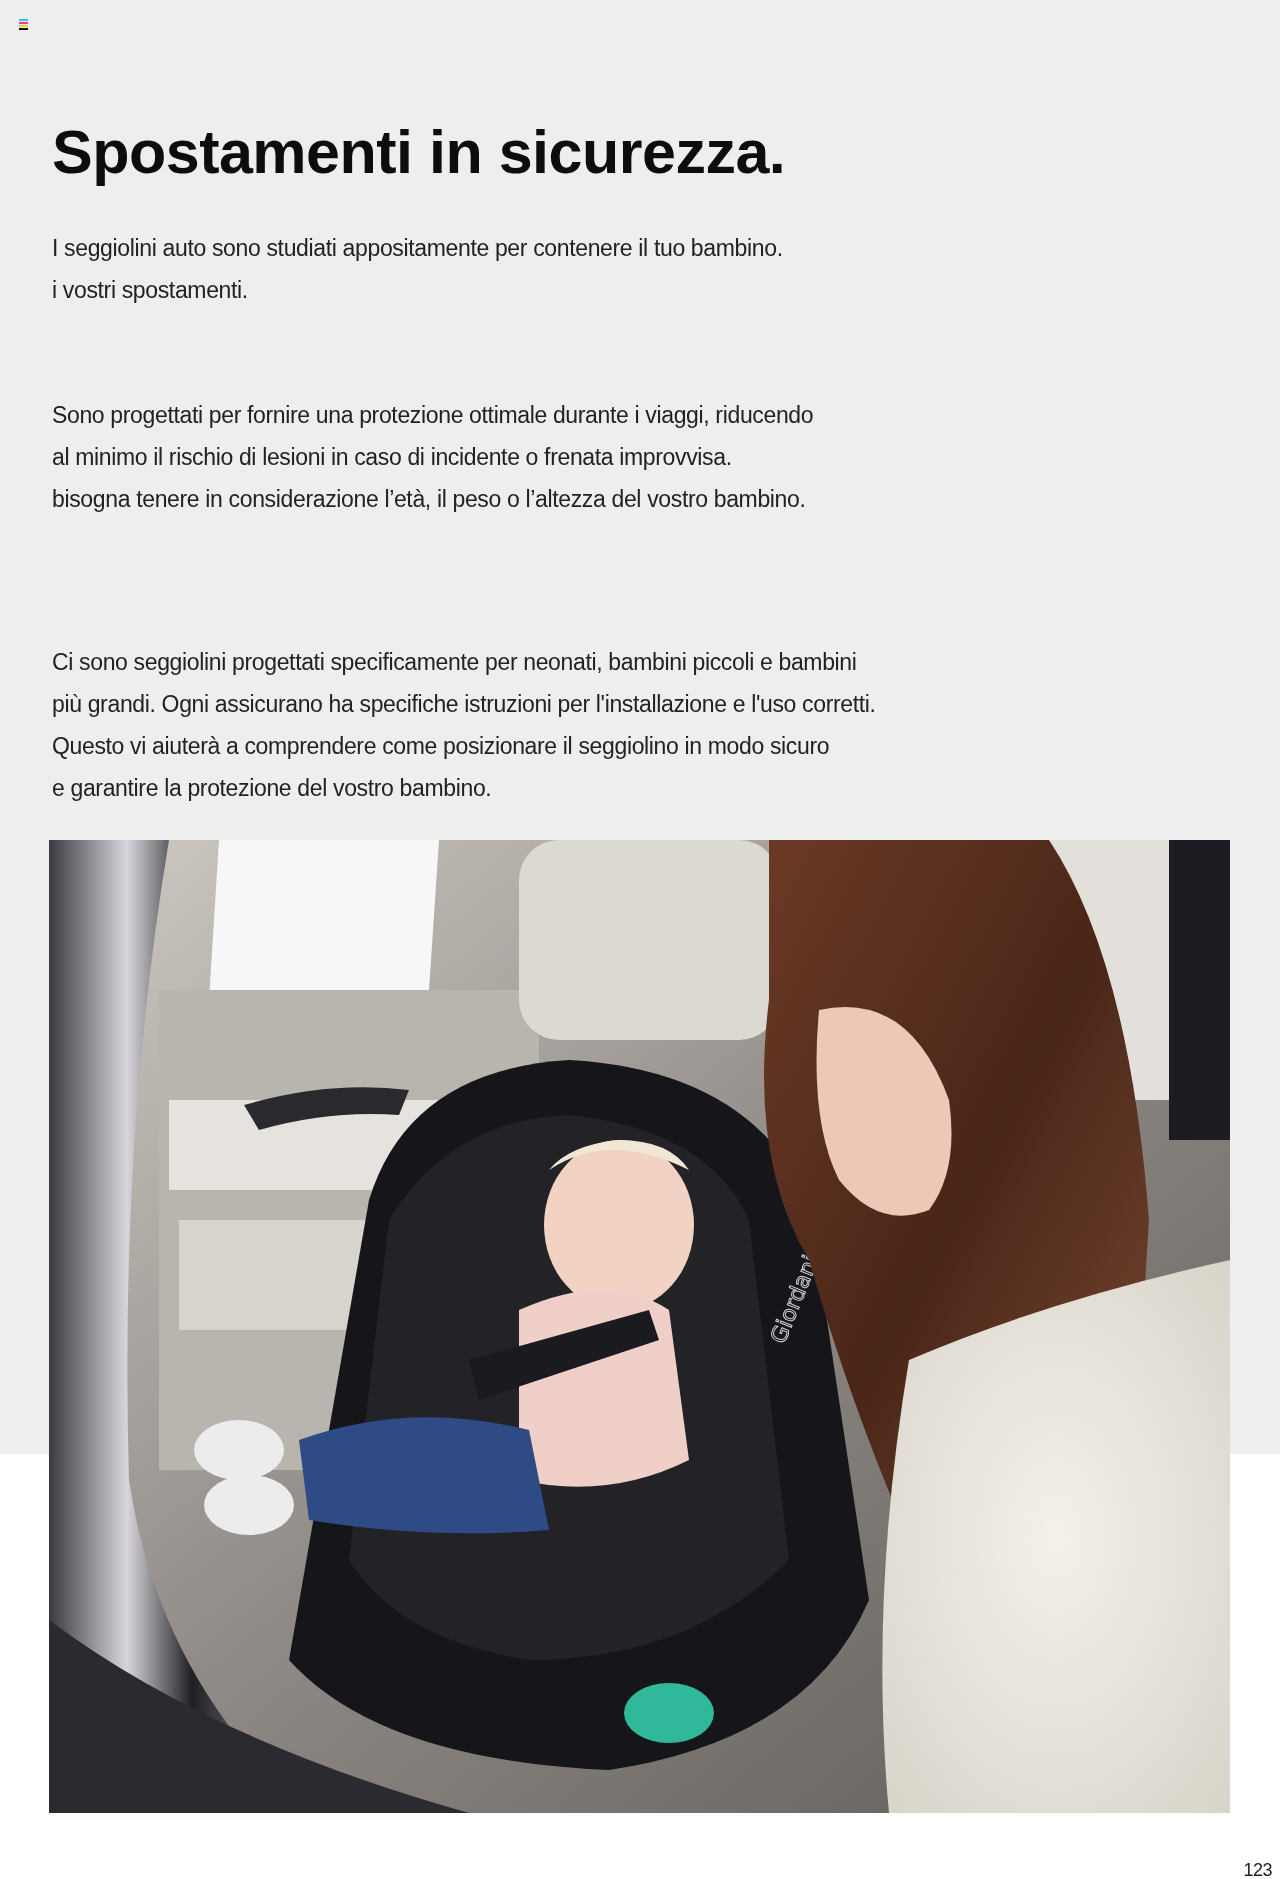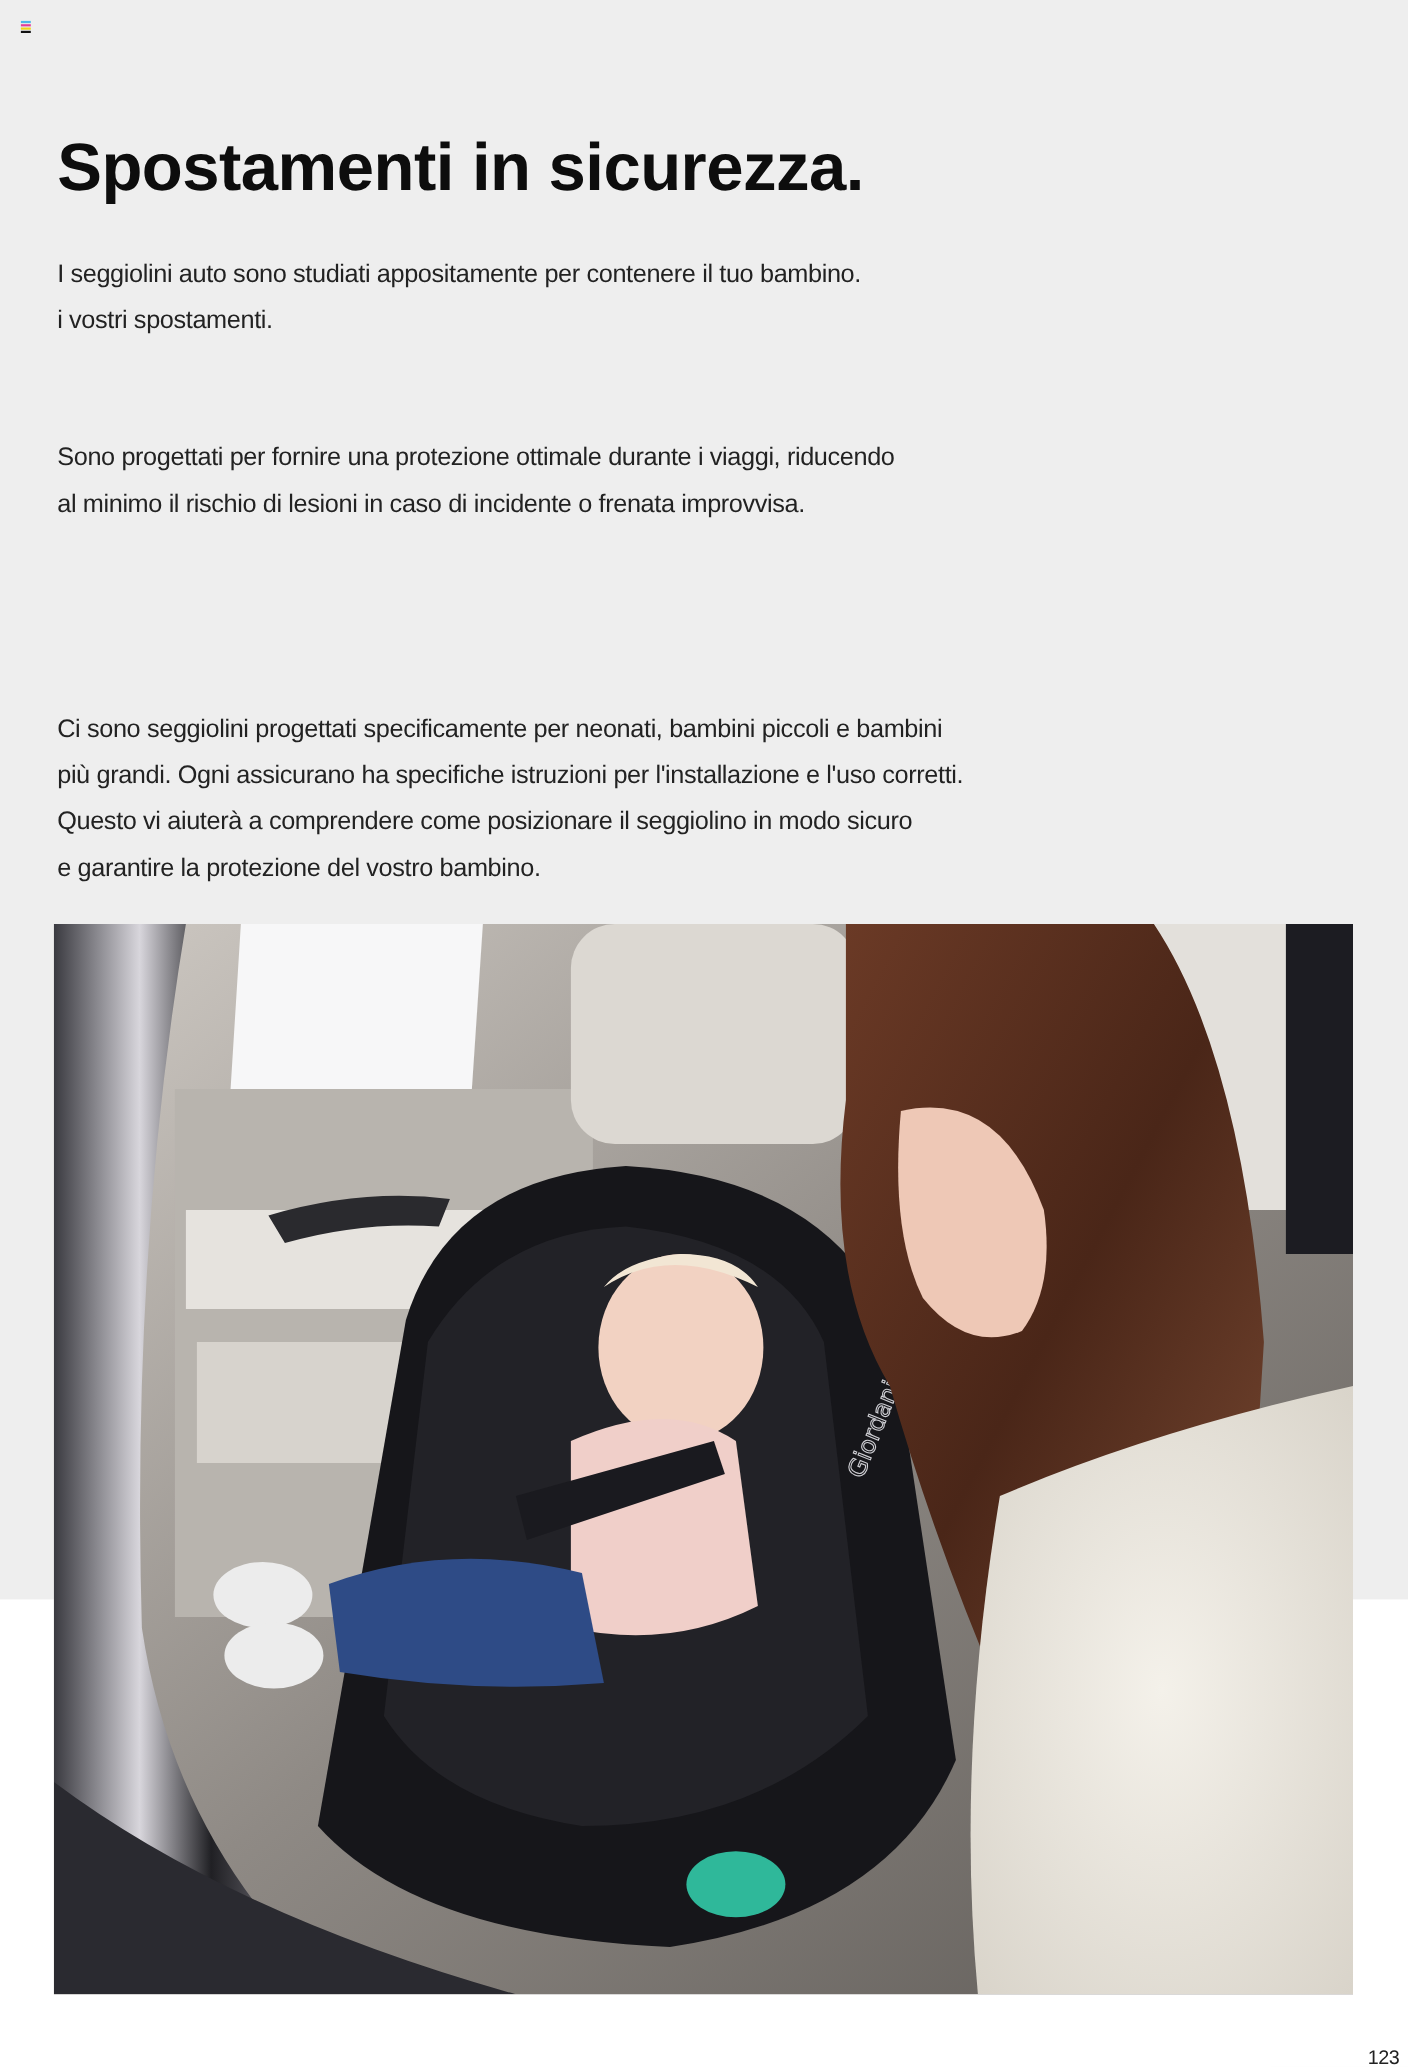--- a/index.html
+++ b/index.html
@@ -82,20 +82,21 @@
   <h1 class="title">Spostamenti in sicurezza.</h1>
 
   <p class="body-text p1">
     <span class="line">I seggiolini auto sono studiati appositamente per contenere il tuo bambino.</span>
     <span class="line">i vostri spostamenti.</span>
   </p>
 
   <p class="body-text p2">
     <span class="line">Sono progettati per fornire una protezione ottimale durante i viaggi, riducendo</span>
     <span class="line">al minimo il rischio di lesioni in caso di incidente o frenata improvvisa.</span>
+    <span class="line">bisogna tenere in considerazione l’età, il peso o l’altezza del vostro bambino.</span>
   </p>
 
   <p class="body-text p3">
     <span class="line">Ci sono seggiolini progettati specificamente per neonati, bambini piccoli e bambini</span>
     <span class="line">più grandi. Ogni assicurano ha specifiche istruzioni per l'installazione e l'uso corretti.</span>
     <span class="line">Questo vi aiuterà a comprendere come posizionare il seggiolino in modo sicuro</span>
     <span class="line">e garantire la protezione del vostro bambino.</span>
   </p>
 
   <div class="photo">

